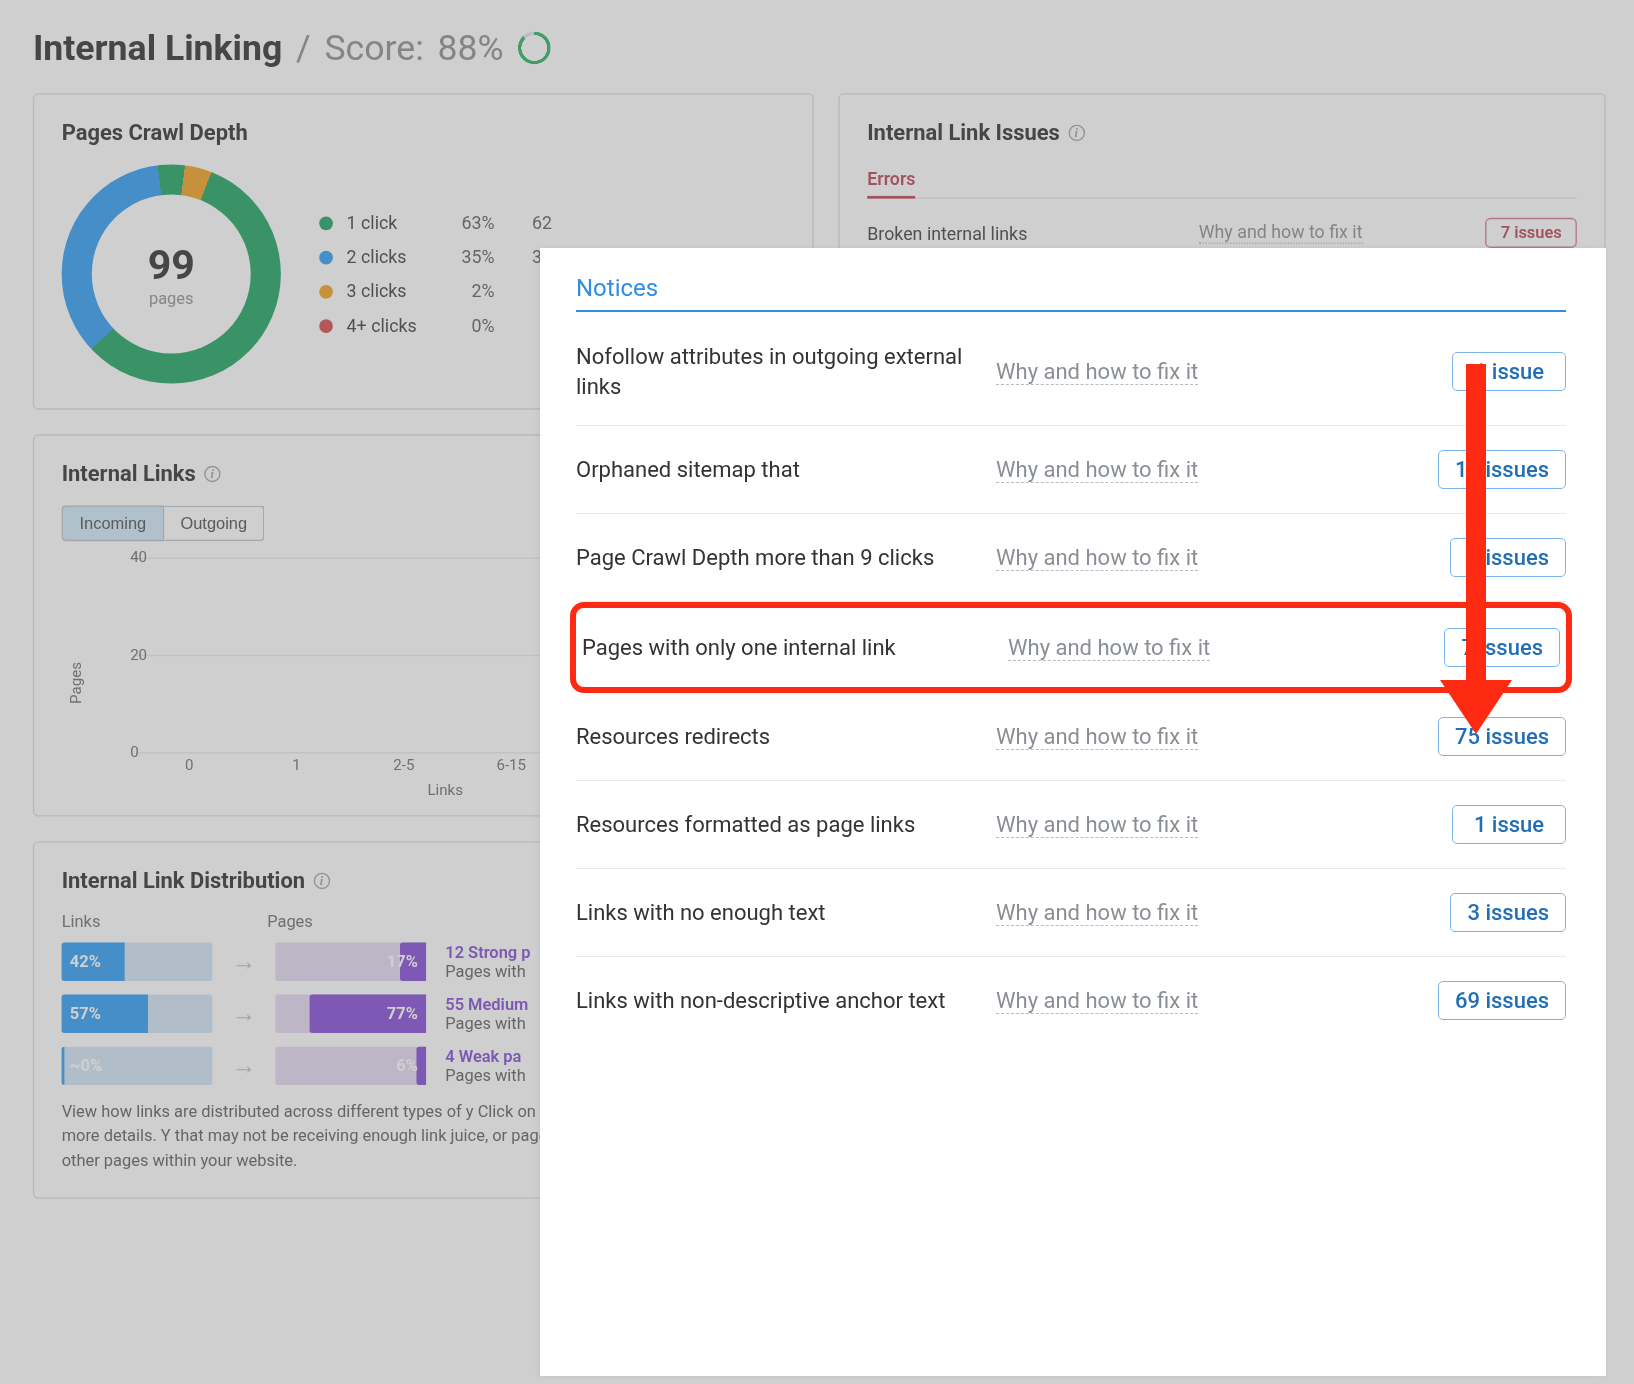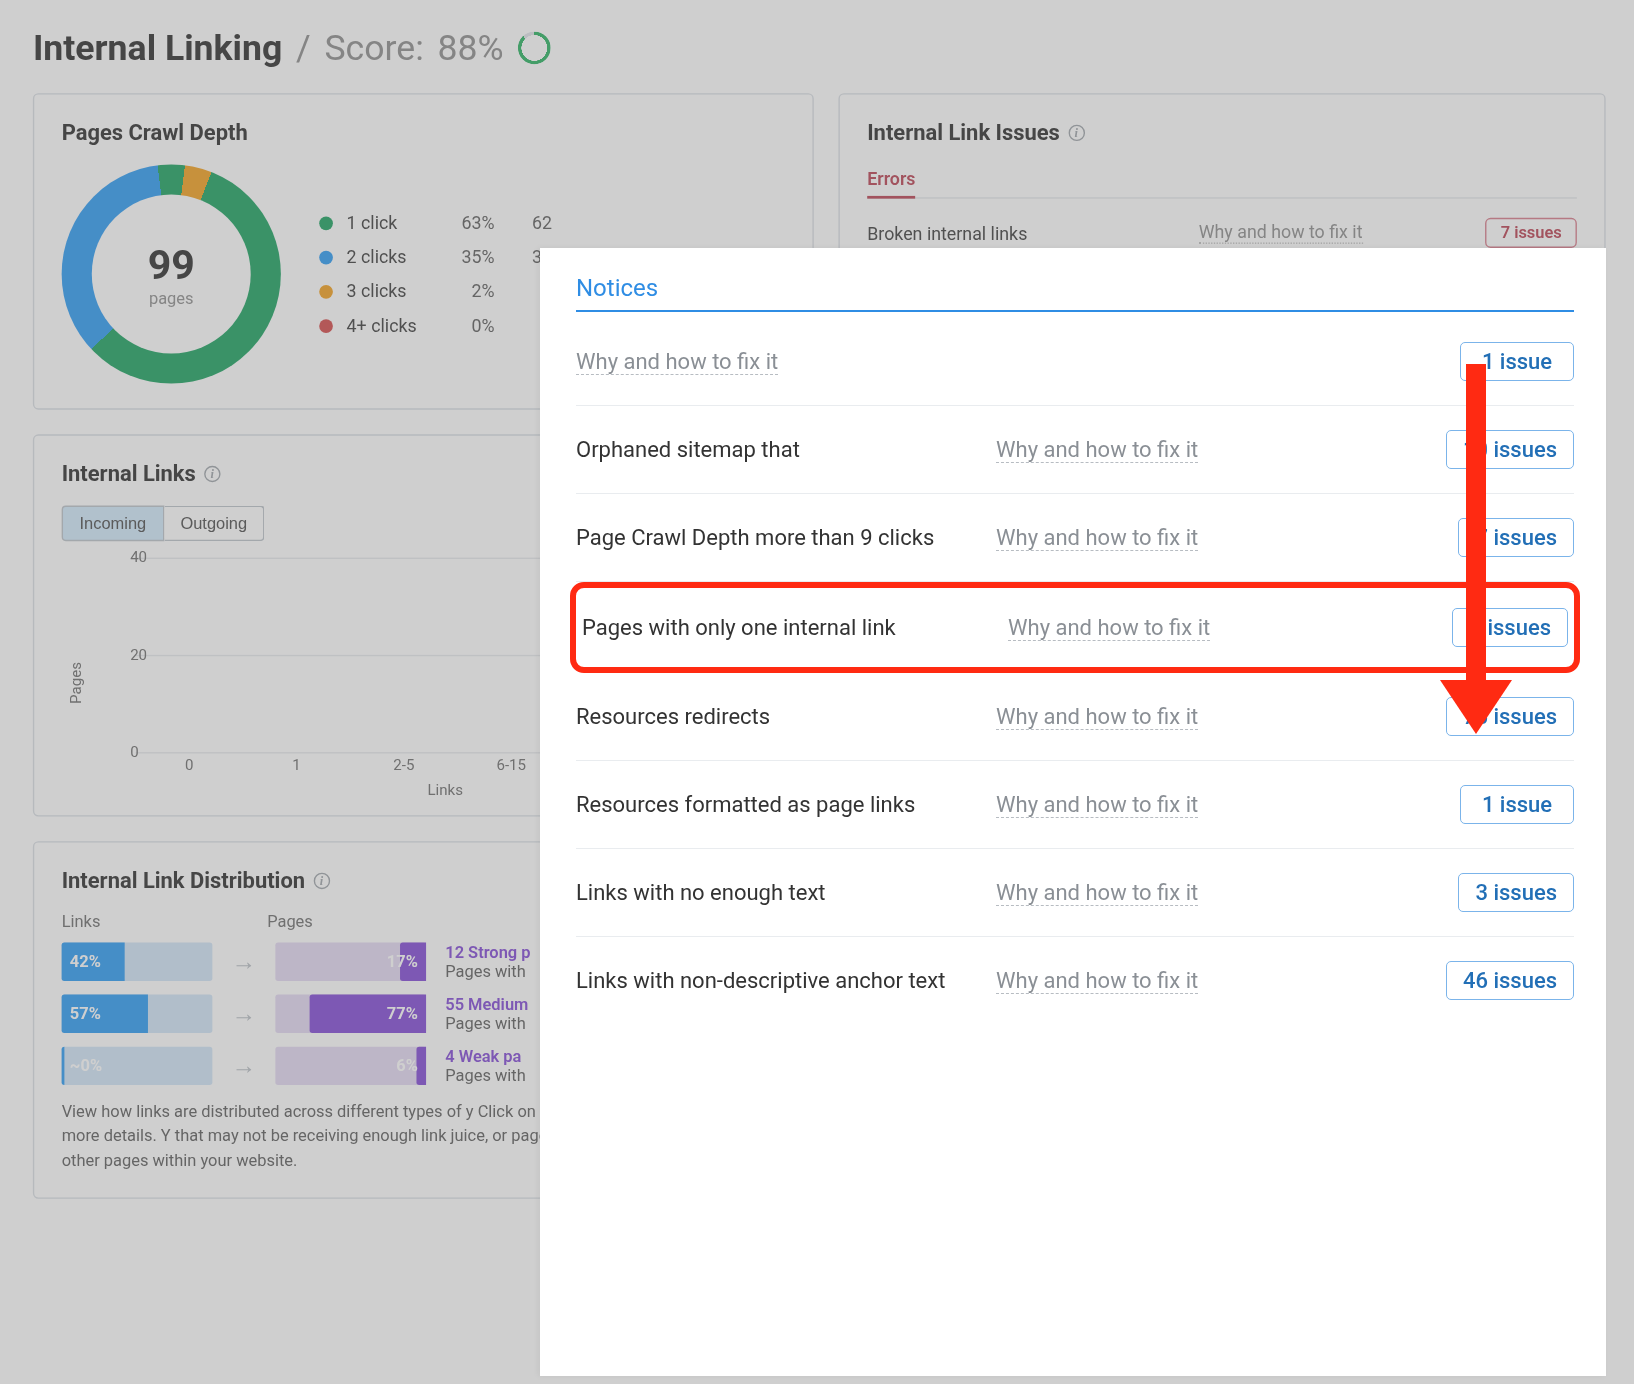--- a/index.html
+++ b/index.html
@@ -133,21 +133,21 @@
   .issue-row-bg .why{color:#888;border-bottom:1px dotted #bbb;}
   .issue-row-bg .badge{
     margin-left:auto;border:1px solid #d67585;color:#b7384a;border-radius:4px;
     padding:3px 10px;font-size:12px;font-weight:600;
   }
 
   
   .panel {
     position:absolute; z-index:1000; background:#fff;
     left:540px; top:248px; right:28px; bottom:8px;
-    padding:26px 32px 8px 36px;
+    padding:26px 40px 8px 36px;
     box-shadow: -2px 0 6px rgba(0,0,0,0.05);
   }
   .panel-title{
     color:#2f8de4;font-size:24px;font-weight:400;padding-bottom:8px;
   }
   .panel-title-underline{height:2px;background:#2f8de4;margin-bottom:6px;}
 
   .notice-row{
     display:flex;align-items:center;gap:20px;
     border-bottom:1px solid #e9ecef;padding:24px 0;
@@ -369,20 +369,21 @@
   </div>
 </div>
 
 <div class="bg-dimmer"></div>
 
 <div class="panel">
   <div class="panel-title">Notices</div>
   <div class="panel-title-underline"></div>
   <div id="notice-rows">
       <div class="notice-row">
+        <div class="notice-name">Nofollow attributes in outgoing external links</div>
         <div class="notice-why">Why and how to fix it</div>
         <div class="notice-count">1 issue</div>
       </div>
       <div class="notice-row">
         <div class="notice-name">Orphaned sitemap that</div>
         <div class="notice-why">Why and how to fix it</div>
         <div class="notice-count">10 issues</div>
       </div>
       <div class="notice-row">
         <div class="notice-name">Page Crawl Depth more than 9 clicks</div>
@@ -405,21 +406,21 @@
         <div class="notice-count">1 issue</div>
       </div>
       <div class="notice-row">
         <div class="notice-name">Links with no enough text</div>
         <div class="notice-why">Why and how to fix it</div>
         <div class="notice-count">3 issues</div>
       </div>
       <div class="notice-row">
         <div class="notice-name">Links with non-descriptive anchor text</div>
         <div class="notice-why">Why and how to fix it</div>
-        <div class="notice-count">46 issues</div>
+        <div class="notice-count">69 issues</div>
       </div>
     </div>
 </div>
 
 <div class="big-arrow">
   <div class="shaft"></div>
   <div class="head"></div>
 </div>
 
 </body></html>

